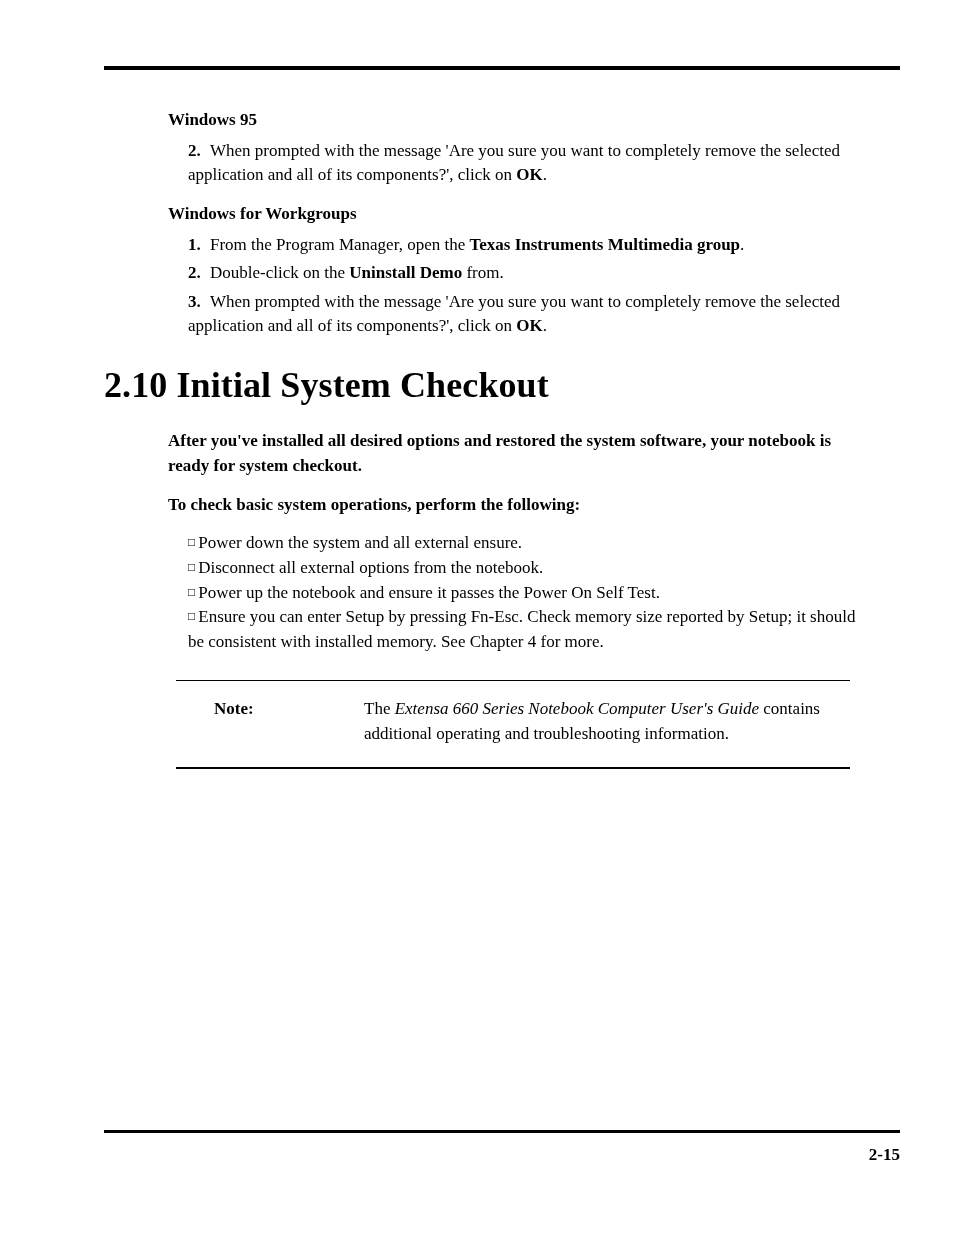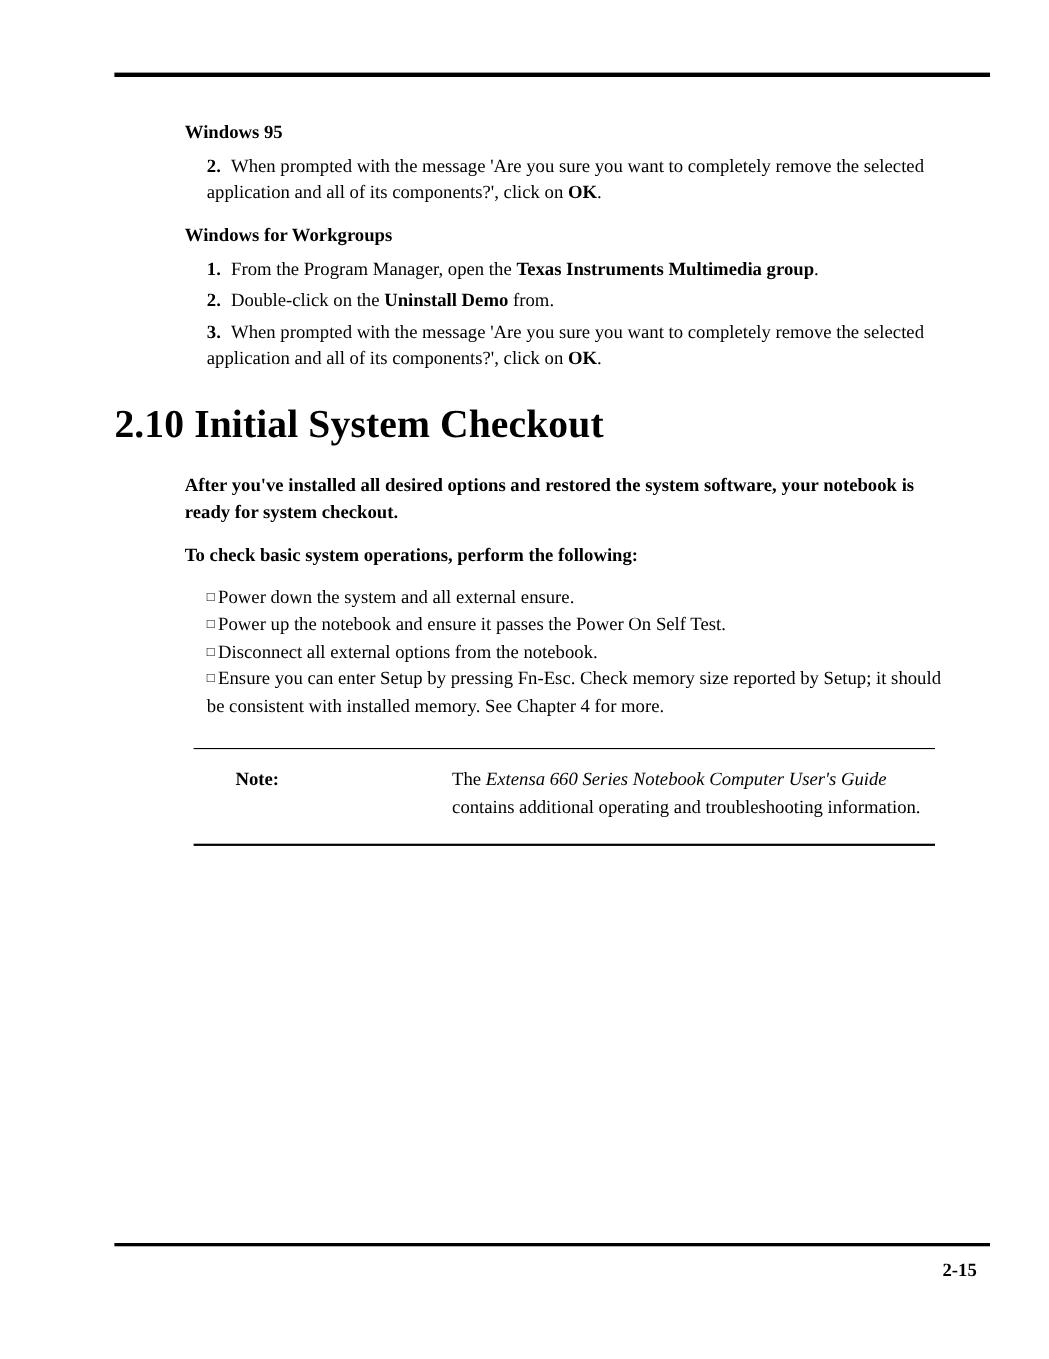--- a/index.html
+++ b/index.html
@@ -13,35 +13,35 @@
     }
     .page {
       position: absolute;
       left: 104px;
       top: 66px;
       right: 54px;
       bottom: 60px;
     }
     .hr-top { border-top: 4px solid #000; width: 100%; margin-bottom: 38px; }
     .hr-bottom { border-top: 3px solid #000; width: 100%; position: absolute; bottom: 42px; left: 0; }
-    .page-num { position: absolute; right: 12px; bottom: 10px; font-weight: 700; font-size: 17px; }
+    .page-num { position: absolute; right: 0; bottom: 10px; font-weight: 700; font-size: 17px; }
     .content { margin-left: 62px; margin-right: 40px; font-size: 17px; line-height: 1.45; }
     .bold { font-weight: 700; }
     .subhead { font-weight: 700; margin-top: 6px; margin-bottom: 6px; margin-left: 2px; }
     ol.steps { list-style: none; margin-left: 22px; }
     ol.steps li { margin-bottom: 4px; }
     ol.steps li .num { display: inline-block; width: 22px; font-weight: 700; }
     .section-title { font-weight: 700; font-size: 36px; margin-left: -62px; margin-top: 20px; margin-bottom: 18px; letter-spacing: 0.1px; }
     .para { margin-bottom: 14px; margin-left: 2px; font-weight: bold; }
     .bullets { list-style: none; margin-left: 22px; margin-bottom: 12px; }
     .bullets li::before { content: "\25A1  "; font-size: 12px; position: relative; top: -2px; }
     .note-box { margin: 26px 10px 0 10px; }
     .note-rule { border-top: 1.5px solid #000; }
     .note-rule.bot { border-top-width: 2px; }
-    .note-row { display: flex; padding: 16px 4px 20px 38px; gap: 47px; }
+    .note-row { display: flex; padding: 16px 4px 20px 38px; }
     .note-label { font-weight: 700; width: 150px; }
     .note-text { flex: 1; font-style: italic; }
   </style>
 </head>
 <body>
 
 <div class="page">
   <div class="hr-top"></div>
 
   <div class="content">
@@ -57,22 +57,22 @@
       <li><span class="num">2.</span><span><span>Double-click on the </span><span class="bold">Uninstall Demo</span><span> from.</span></span></li>
       <li><span class="num">3.</span><span><span>When prompted with the message 'Are you sure you want to completely remove the selected application and all of its components?', click on </span><span class="bold">OK</span><span>.</span></span></li>
     </ol>
 
     <div class="section-title">2.10 Initial System Checkout</div>
 
     <div class="para">After you've installed all desired options and restored the system software, your notebook is ready for system checkout.</div>
     <div class="para">To check basic system operations, perform the following:</div>
     <ul class="bullets">
       <li>Power down the system and all external ensure.</li>
+      <li>Disconnect all external options from the notebook.</li>
       <li>Power up the notebook and ensure it passes the Power On Self Test.</li>
-      <li>Disconnect all external options from the notebook.</li>
       <li>Ensure you can enter Setup by pressing Fn-Esc. Check memory size reported by Setup; it should be consistent with installed memory. See Chapter 4 for more.</li>
     </ul>
 
     <div class="note-box">
       <div class="note-rule"></div>
       <div class="note-row">
         <div class="note-label">Note:</div>
         <div class="note-text"><span style="font-style:normal">The </span><span>Extensa  660 Series Notebook Computer User's Guide</span><span style="font-style:normal"> contains additional operating and troubleshooting information.</span></div>
       </div>
       <div class="note-rule bot"></div>

